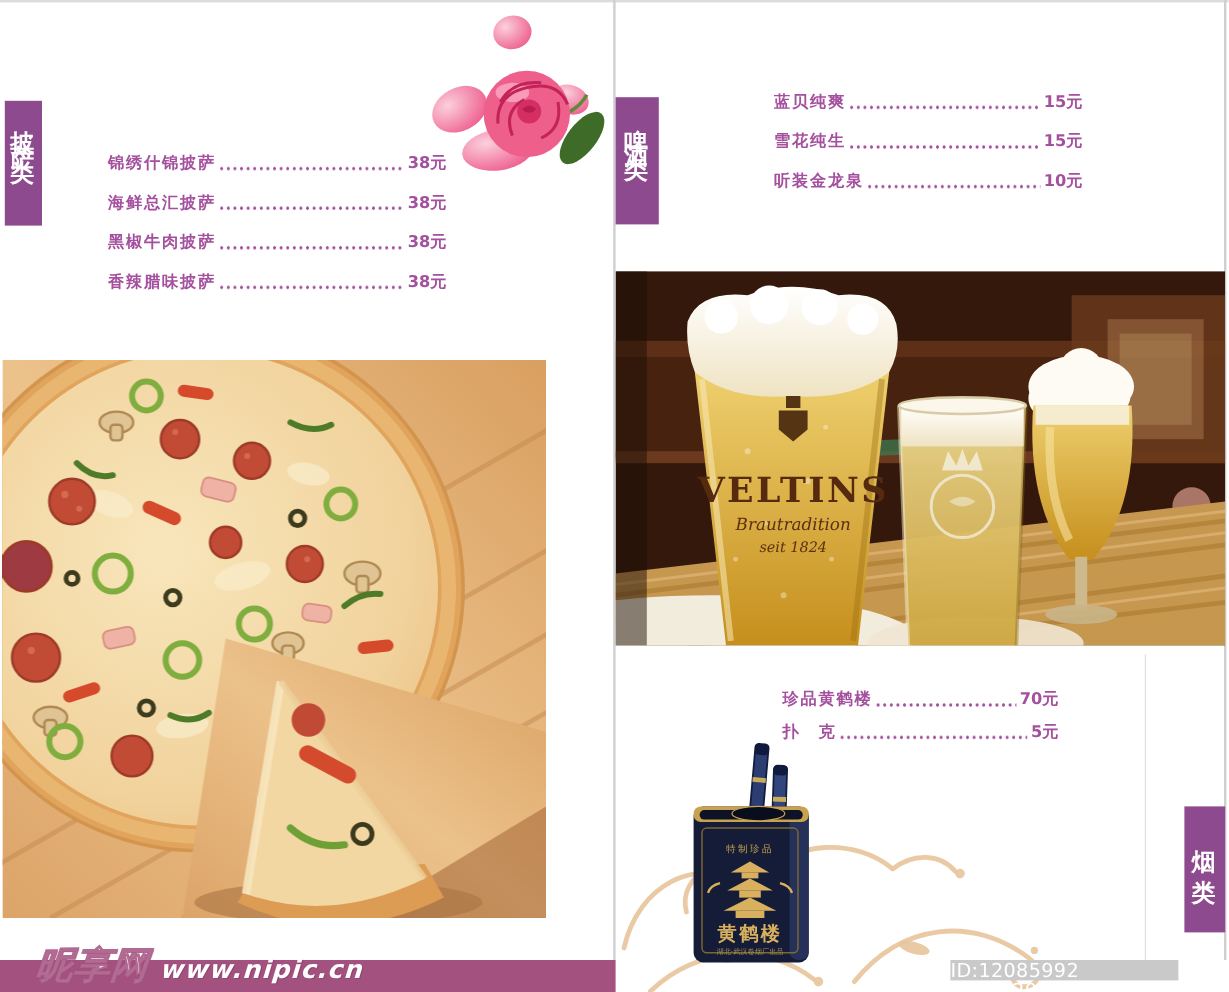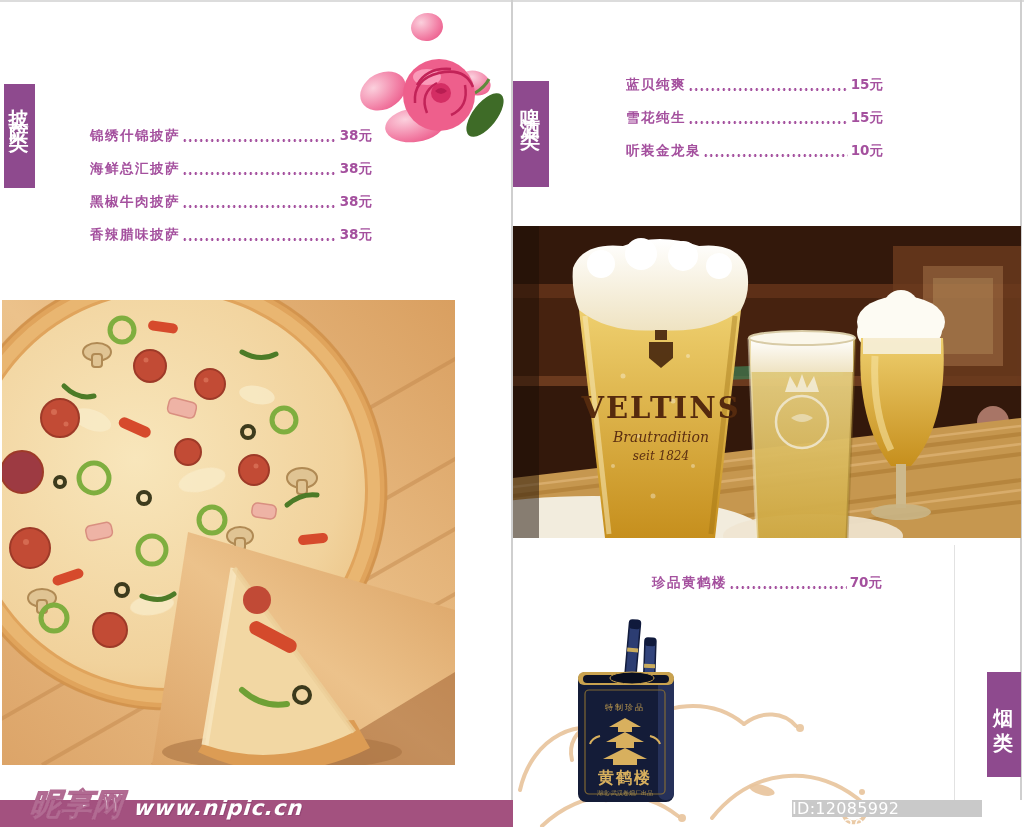--- a/index.html
+++ b/index.html
@@ -17,21 +17,21 @@
   .tab-pizza span{letter-spacing:12px;padding-top:9px;}
   .tab-beer{left:513px;top:81px;width:36px;height:106px;}
   .tab-beer span{letter-spacing:12px;padding-top:10px;}
   .tab-smoke{left:987px;top:672px;width:34px;height:105px;}
   .tab-smoke span{letter-spacing:25px;padding-top:20px;}
 
   .menu-list{position:absolute;display:flex;flex-direction:column;}
   .menu-row{display:flex;align-items:center;color:var(--menutext,#a4509e);font-weight:bold;font-size:13.5px;}
   .pizza-list{left:90px;top:119px;width:282px;text-align:center;}
   .pizza-list .menu-row{height:33px;}
-  .beer-list{left:626px;top:68px;width:257px;}
+  .beer-list{left:645px;top:68px;width:257px;}
   .beer-list .menu-row{height:33px;}
   .smoke-list{left:652px;top:569px;width:230px;}
   .smoke-list .menu-row{height:27px;}
   .menu-name{letter-spacing:1.5px;white-space:pre;}
   .menu-price{white-space:pre;}
   .menu-dots{flex:1;height:3px;margin:10px 3px 0 2px;
      background-image:radial-gradient(circle,#a4509e 1.1px,rgba(164,80,158,0) 1.5px);
      background-size:5.5px 3px;background-repeat:repeat-x;}
 
   .photo{position:absolute;display:block;}
@@ -400,20 +400,25 @@
     <text x="53" y="165" text-anchor="middle" font-size="16" font-weight="bold" letter-spacing="2" fill="#d8b05e">黄鹤楼</text>
     <text x="53" y="177" text-anchor="middle" font-size="6" fill="#a98f4e">湖北·武汉卷烟厂出品</text>
   </svg>
 
   <div class="menu-list smoke-list">
     <div class="menu-row">
       <span class="menu-name">珍品黄鹤楼</span>
       <span class="menu-dots"></span>
       <span class="menu-price">70元</span>
     </div>
+    <div class="menu-row">
+      <span class="menu-name">扑　克</span>
+      <span class="menu-dots"></span>
+      <span class="menu-price">5元</span>
+    </div>
   </div>
 
   <div class="tab tab-smoke">
     <span>烟类</span>
   </div>
 
   <div class="nipic-bar"></div>
   <div class="nipic-logo">
     <span class="logo-zh">昵享网</span>
     <span class="logo-url">www.nipic.cn</span>

